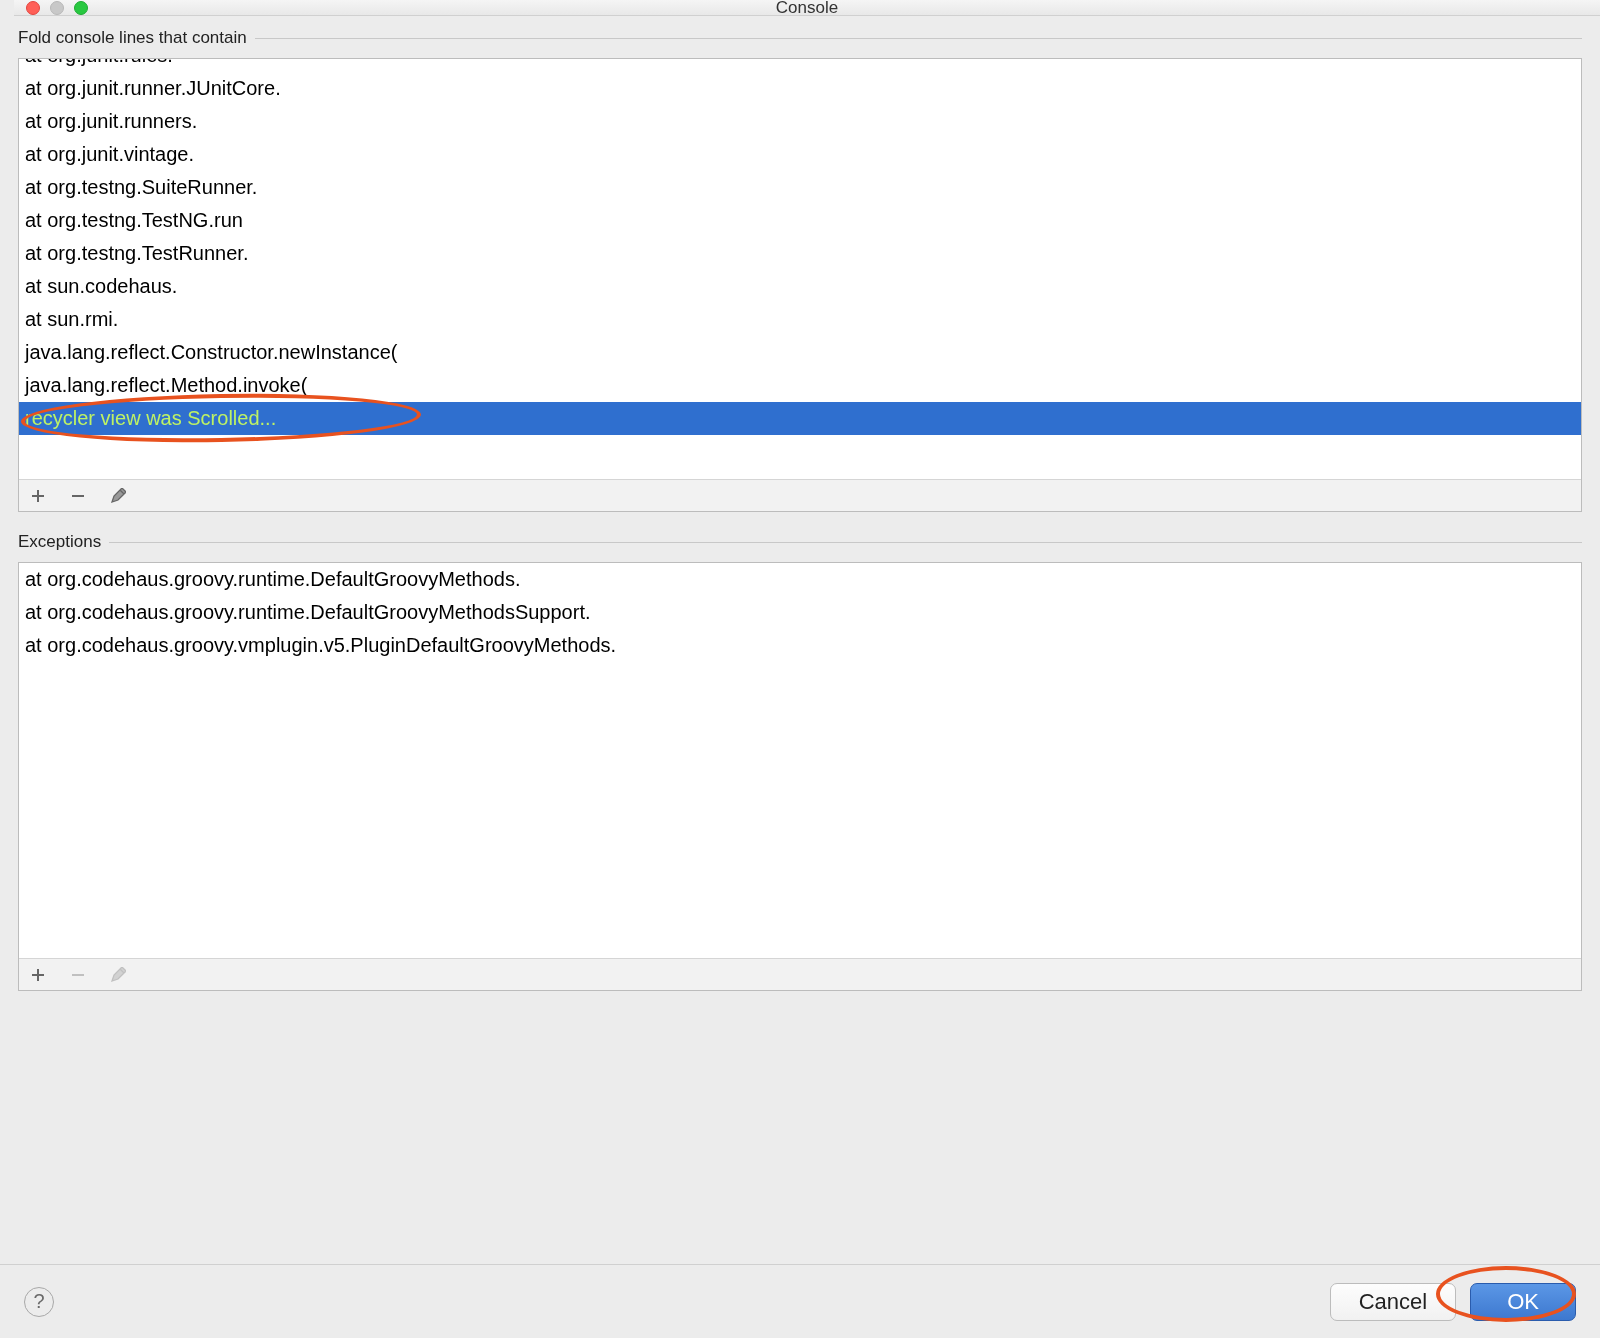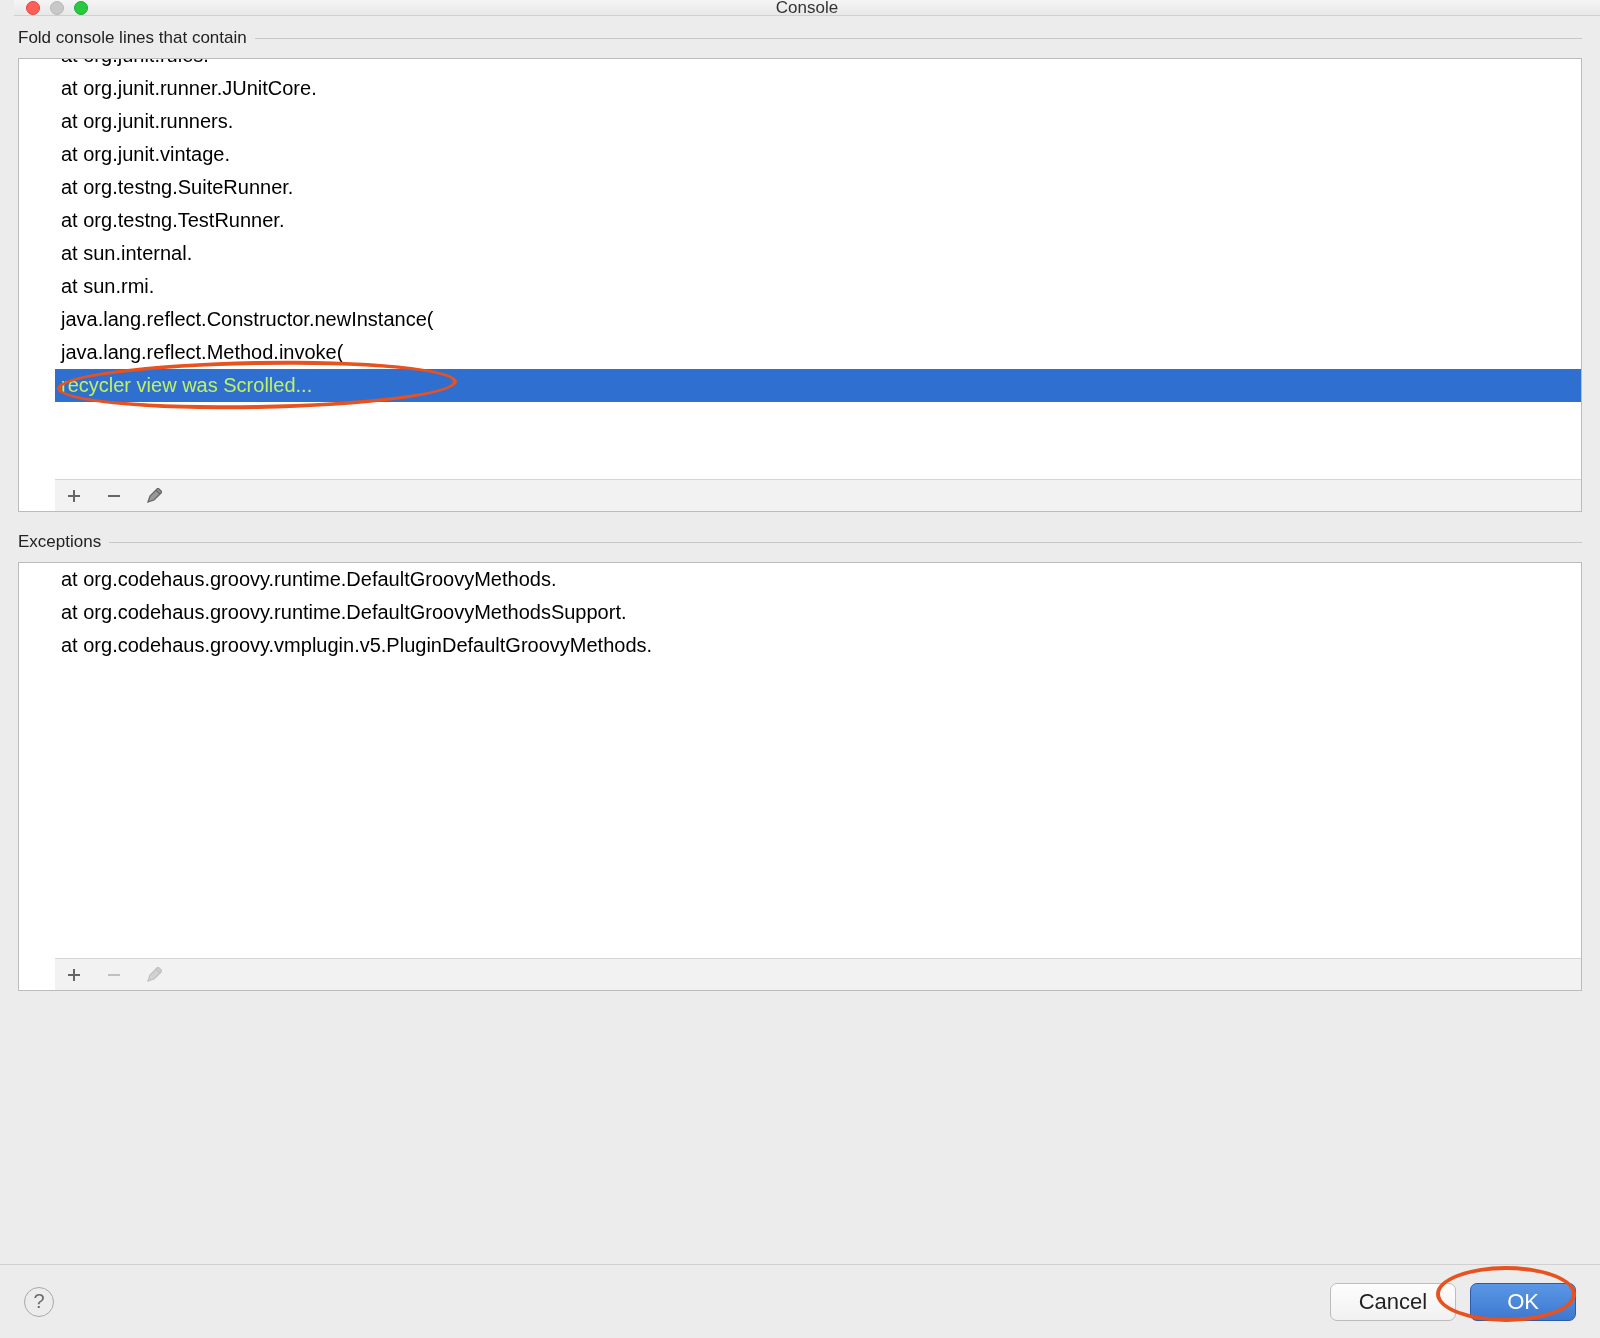--- a/index.html
+++ b/index.html
@@ -64,21 +64,20 @@
     .section-line {
       flex: 1;
       height: 1px;
       background: #c8c8c8;
     }
     .list-wrapper {
       border: 1px solid #bcbcbc;
       background: #fff;
       display: flex;
       flex-direction: column;
-      padding-left: 36px;
     }
     .list-body {
       overflow: hidden;
       background: #fff;
     }
     .list-body.top {
       height: 420px;
     }
     .list-body.bottom {
       height: 395px;
@@ -208,22 +207,23 @@
       <span class="section-label">Fold console lines that contain</span>
       <div class="section-line"></div>
     </div>
     <div class="list-wrapper">
       <div class="list-body top" id="fold-list-body">
           <div class="list-item partial">at org.junit.rules.</div>
           <div class="list-item">at org.junit.runner.JUnitCore.</div>
           <div class="list-item">at org.junit.runners.</div>
           <div class="list-item">at org.junit.vintage.</div>
           <div class="list-item">at org.testng.SuiteRunner.</div>
+          <div class="list-item">at org.testng.TestNG.run</div>
           <div class="list-item">at org.testng.TestRunner.</div>
-          <div class="list-item">at sun.internal.</div>
+          <div class="list-item">at sun.codehaus.</div>
           <div class="list-item">at sun.rmi.</div>
           <div class="list-item">java.lang.reflect.Constructor.newInstance(</div>
           <div class="list-item">java.lang.reflect.Method.invoke(</div>
           <div class="list-item selected">recycler view was Scrolled...<div class="highlight-ellipse highlight-row"></div></div>
         </div>
       <div class="toolbar">
         <div class="tool-btn">
           <svg viewBox="0 0 16 16">
               <path d="M8 2v12M2 8h12" stroke="#666" stroke-width="2" fill="none"></path>
             </svg>

